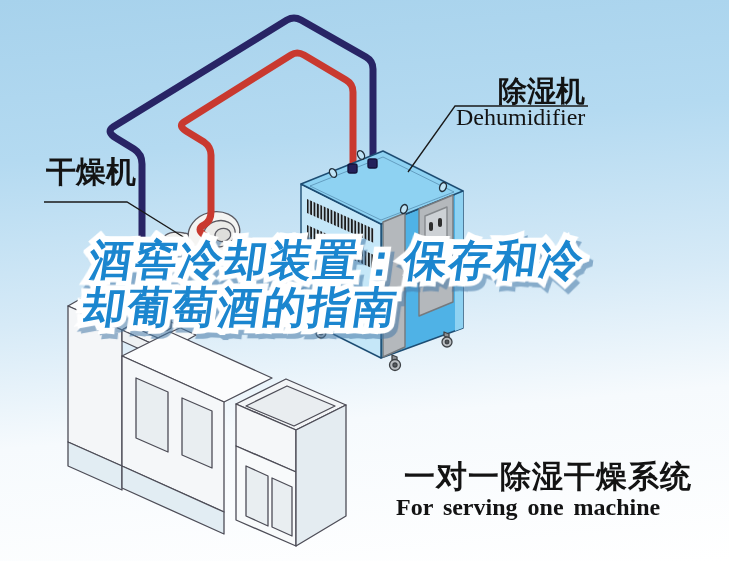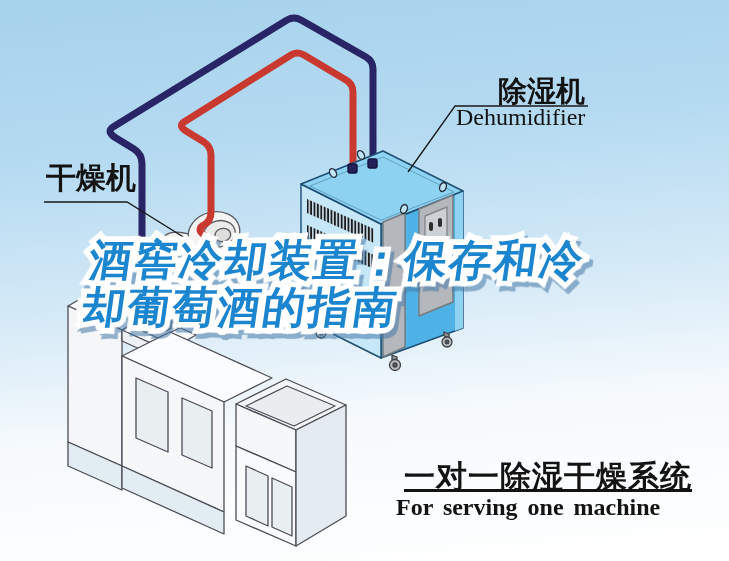--- a/index.html
+++ b/index.html
@@ -12,42 +12,41 @@
   }
   #scene{position:absolute;left:0;top:0;}
   .label-cn{
     position:absolute;color:#131313;font-weight:700;white-space:nowrap;
     font-family:"Liberation Sans","DejaVu Sans",sans-serif;
   }
   .label-en{
     position:absolute;color:#131313;white-space:nowrap;
     font-family:"Liberation Serif","DejaVu Serif",serif;
   }
-  #dryer-cn{left:46px;top:158px;font-size:30px;}
+  #dryer-cn{left:46px;top:152px;font-size:30px;}
   #dryer-en{left:54px;top:200px;font-size:25px;}
   #dehum-cn{left:477px;top:72px;font-size:29px;margin-left:21px;}
   #dehum-en{left:456px;top:104px;font-size:24px;}
   #main-title{
     position:absolute;left:86px;top:237px;
     transform:skewX(-8deg);
     font-size:43px;line-height:47px;font-weight:800;
     letter-spacing:2px;white-space:nowrap;
   }
   .t-line{position:relative;}
   .t-stroke,.t-fill{display:block;}
   .t-stroke{
     position:absolute;left:0;top:0;color:#1b86cf;
     -webkit-text-stroke:11px #ffffff;
     filter:drop-shadow(4px 5px 0 rgba(70,120,165,0.55));
   }
   .t-fill{position:relative;color:#1b86cf;}
   #caption-cn{
     left:404px;top:456px;font-size:31px;letter-spacing:1px;
     font-family:"Liberation Serif","DejaVu Serif",serif;
-    text-decoration:underline;
   }
   #caption-en{left:396px;top:494px;font-size:24px;font-weight:700;word-spacing:4px;}
 </style>
 </head>
 <body>
 
 <div id="stage">
 
   <svg id="scene" width="729" height="561" viewBox="0 0 729 561">
     <defs>

